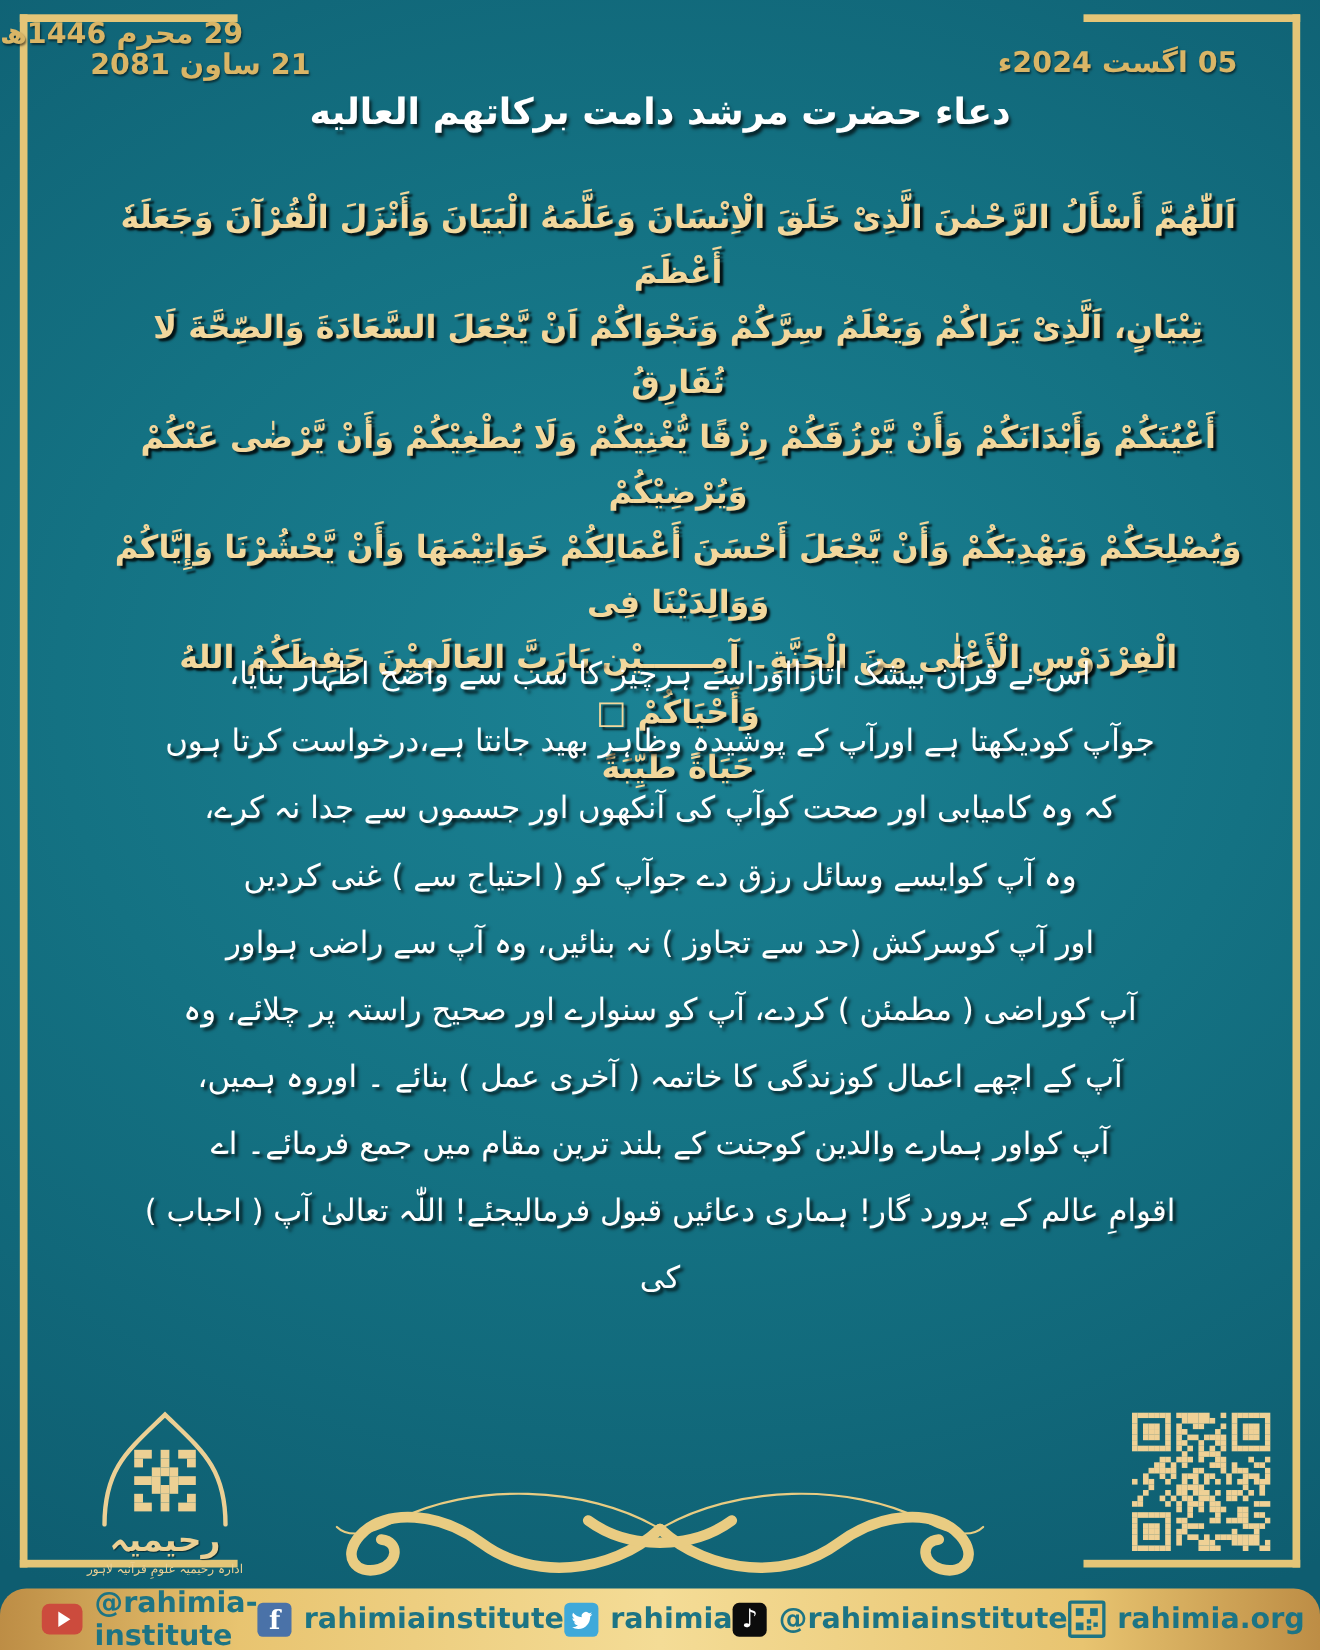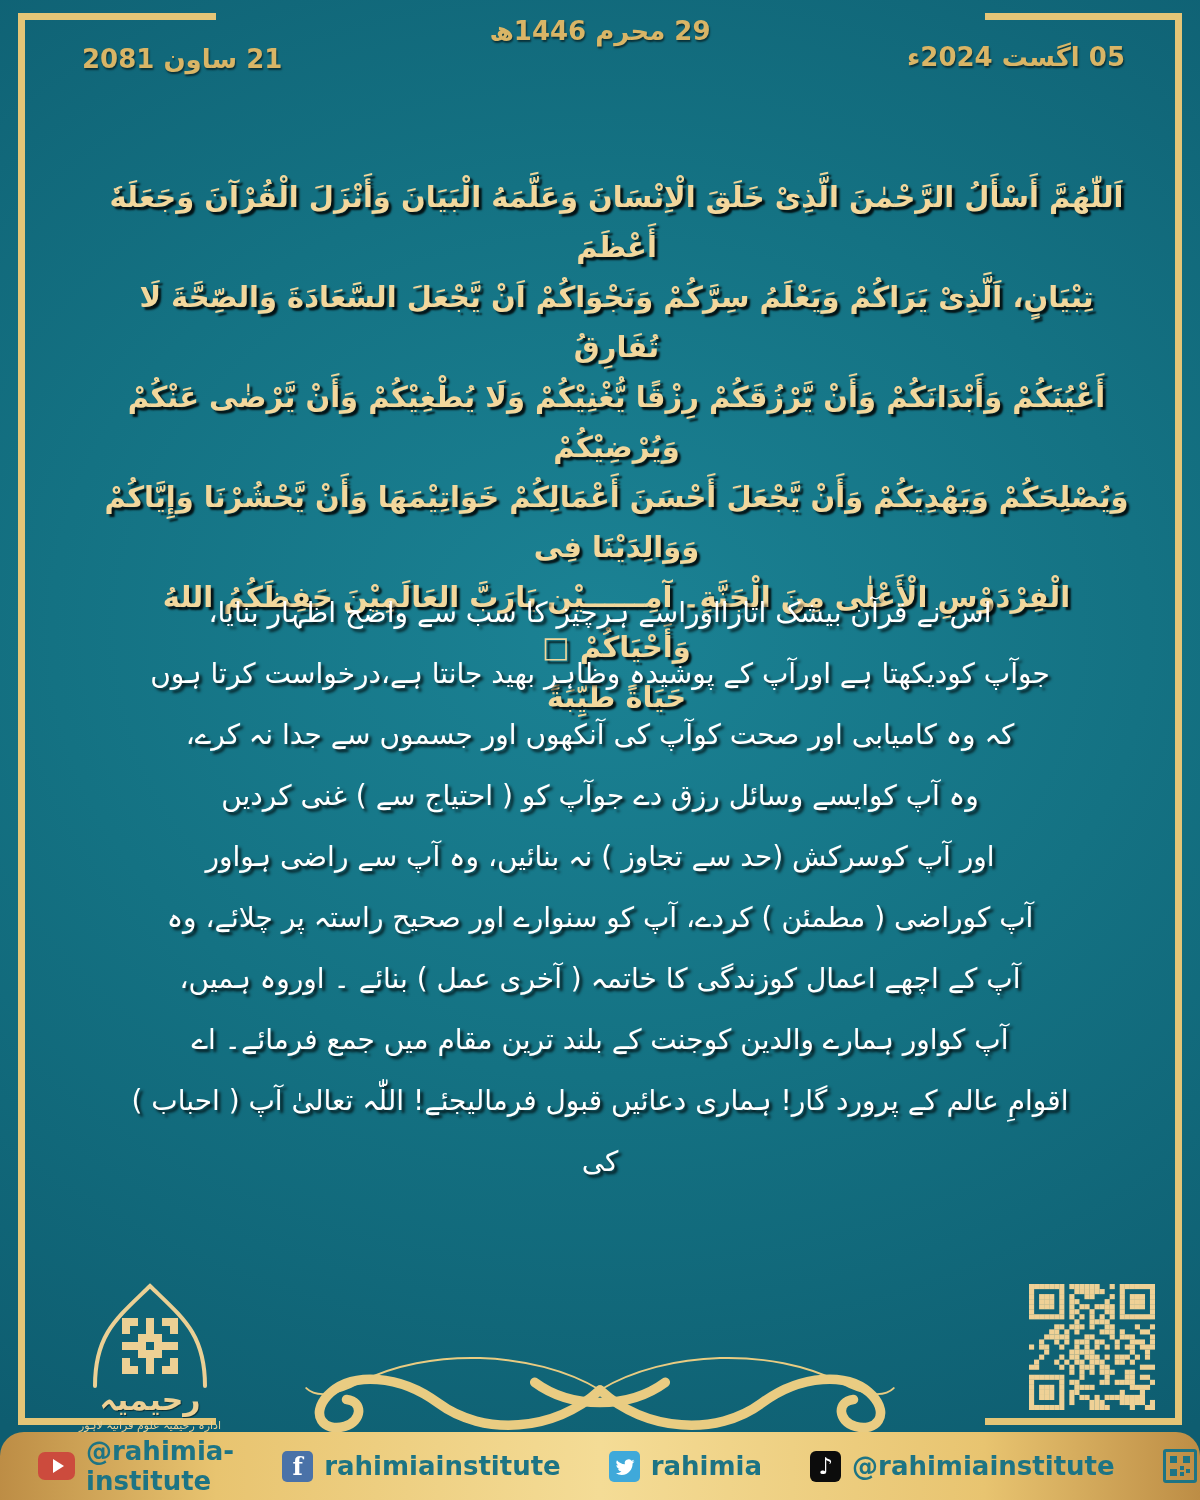--- a/index.html
+++ b/index.html
@@ -15,21 +15,21 @@
   .frame-bar{position:absolute;background:#e4c577;}
   .fb-left  {left:18px;top:13px;width:7px;height:1412px;}
   .fb-right {left:1175px;top:13px;width:7px;height:1412px;}
   .fb-tl{left:18px;top:13px;width:198px;height:7px;}
   .fb-tr{left:985px;top:13px;width:197px;height:7px;}
   .fb-bl{left:18px;top:1418px;width:198px;height:7px;}
   .fb-br{left:985px;top:1418px;width:197px;height:7px;}
   
   .date{position:absolute;color:#d9b566;font-size:26px;font-weight:bold;
         text-shadow:1px 2px 2px rgba(0,0,0,.55);direction:rtl;white-space:nowrap;}
-  .date-hijri{top:16px;left:0;width:100%;text-align:center;}
+  .date-hijri{top:16px;left:0;width:100%;text-align:left;}
   .date-bikrami{top:44px;left:82px;}
   .date-greg{top:42px;right:75px;}
   .page-title{
     position:absolute;top:82px;left:0;width:100%;text-align:center;
     color:#ffffff;font-size:33px;font-weight:bold;direction:rtl;
     text-shadow:2px 3px 3px rgba(0,0,0,.7);
   }
   
   .arabic-block{
     position:absolute;top:172px;left:70px;right:70px;
@@ -50,25 +50,25 @@
   .logo svg{display:block;margin:0 auto;}
   .logo-name{color:#ecd094;font-size:30px;font-weight:bold;direction:rtl;
              margin-top:-6px;text-shadow:1px 1px 1px rgba(0,0,0,.5);}
   .logo-sub{color:#ecd094;font-size:11px;direction:rtl;margin-top:2px;white-space:nowrap;}
   
   .qr{position:absolute;right:45px;top:1284px;width:126px;height:126px;}
   
   .flourish{position:absolute;left:50%;top:1342px;transform:translateX(-50%);}
   
   .footer{
-    position:absolute;left:0;bottom:0;width:1200px;height:68px;
+    position:absolute;left:0;bottom:0;width:1200px;height:56px;
     border-radius:24px 24px 0 0;
     background:linear-gradient(90deg,#bd8d45 0%,#e8c470 18%,#f4dc96 50%,#e8c470 82%,#bd8d45 100%);
     display:flex;align-items:center;justify-content:space-between;
-    padding:0 38px;box-sizing:border-box;gap:48px;
+    padding:0 38px;box-sizing:border-box;
   }
   .footer-item{display:flex;align-items:center;gap:11px;
     color:#1d7484;font-size:26px;font-weight:bold;
     font-family:"DejaVu Sans", sans-serif;cursor:pointer;}
   .ic{display:flex;align-items:center;justify-content:center;flex:0 0 auto;}
   .ic-yt{width:37px;height:28px;background:#cc4b3d;border-radius:7px;}
   .ic-yt .play{width:0;height:0;border-left:11px solid #fff;
     border-top:7px solid transparent;border-bottom:7px solid transparent;margin-left:3px;}
   .ic-fb{width:31px;height:31px;background:#4a72a8;border-radius:5px;
     color:#fff;font-size:24px;font-weight:bold;font-family:"DejaVu Serif",serif;}
@@ -85,20 +85,21 @@
   <div class="frame-bar fb-left"></div>
   <div class="frame-bar fb-right"></div>
   <div class="frame-bar fb-tl"></div>
   <div class="frame-bar fb-tr"></div>
   <div class="frame-bar fb-bl"></div>
   <div class="frame-bar fb-br"></div>
 
   <div class="date date-hijri">29 محرم 1446ھ</div>
   <div class="date date-bikrami">21 ساون 2081</div>
   <div class="date date-greg">05 اگست 2024ء</div>
+  <div class="page-title">دعاء حضرت مرشد دامت برکاتهم العالیه</div>
 
   <div class="arabic-block">
     <div>اَللّٰهُمَّ أَسْأَلُ الرَّحْمٰنَ الَّذِیْ خَلَقَ الْاِنْسَانَ وَعَلَّمَهُ الْبَيَانَ وَأَنْزَلَ الْقُرْآنَ وَجَعَلَهٗ أَعْظَمَ</div>
     <div>تِبْيَانٍ، اَلَّذِیْ يَرَاكُمْ وَيَعْلَمُ سِرَّكُمْ وَنَجْوَاكُمْ اَنْ يَّجْعَلَ السَّعَادَةَ وَالصِّحَّةَ لَا تُفَارِقُ</div>
     <div>أَعْيُنَكُمْ وَأَبْدَانَكُمْ وَأَنْ يَّرْزُقَكُمْ رِزْقًا يُّغْنِيْكُمْ وَلَا يُطْغِيْكُمْ وَأَنْ يَّرْضٰى عَنْكُمْ وَيُرْضِيْكُمْ</div>
     <div>وَيُصْلِحَكُمْ وَيَهْدِيَكُمْ وَأَنْ يَّجْعَلَ أَحْسَنَ أَعْمَالِكُمْ خَوَاتِيْمَهَا وَأَنْ يَّحْشُرْنَا وَإِيَّاكُمْ وَوَالِدَيْنَا فِی</div>
     <div>الْفِرْدَوْسِ الْأَعْلٰى مِنَ الْجَنَّةِ۔ آمِــــــيْن يَارَبَّ العَالَمِيْنَ حَفِظَكُمُ اللهُ وَأَحْيَاكُمْ □</div>
     <div>حَيَاةً طَيِّبَةً</div>
   </div>
 

